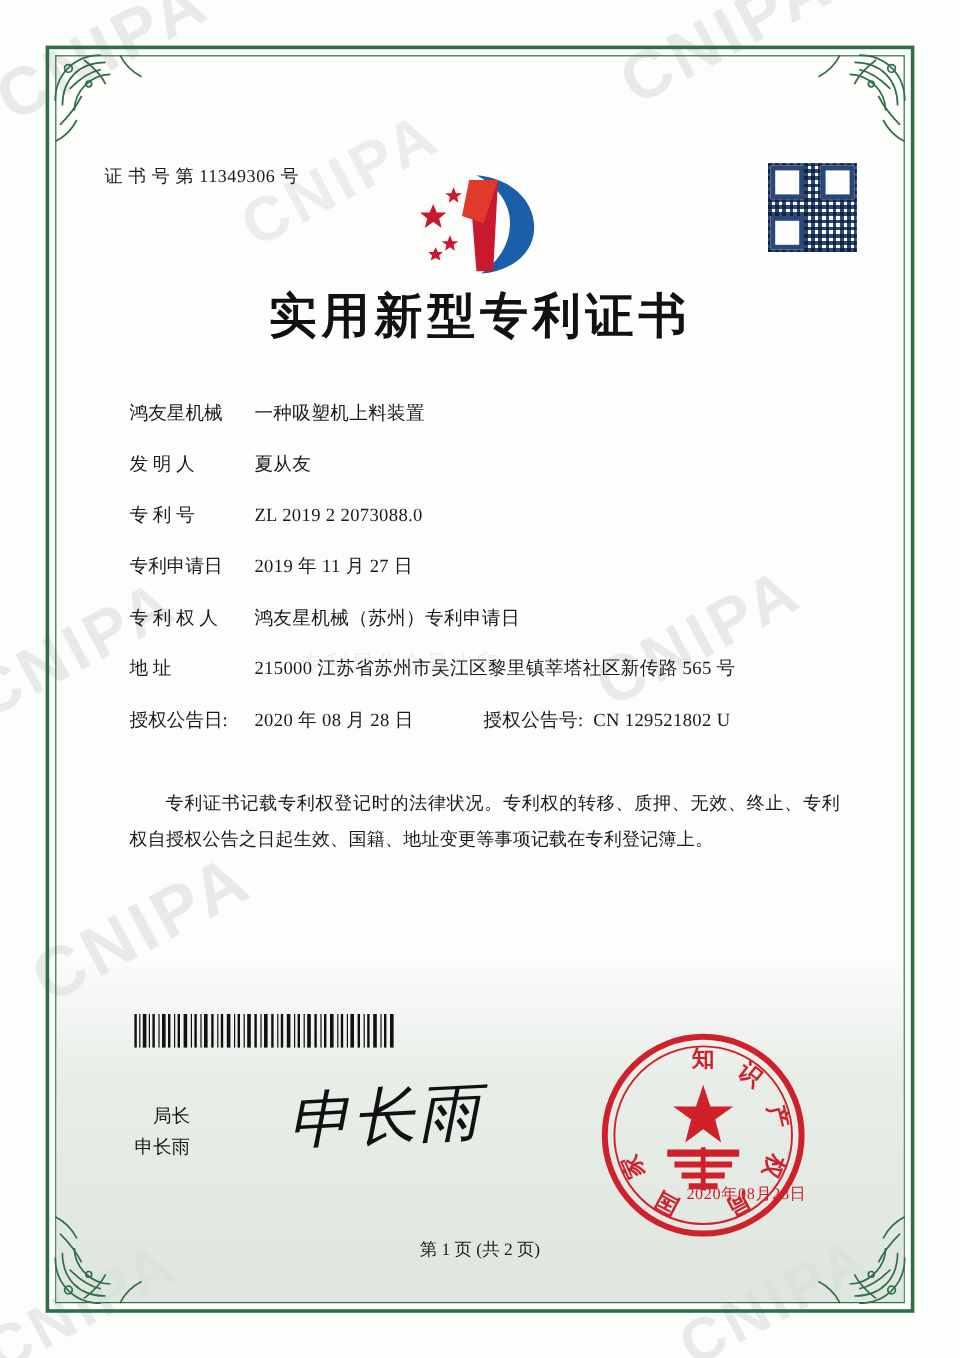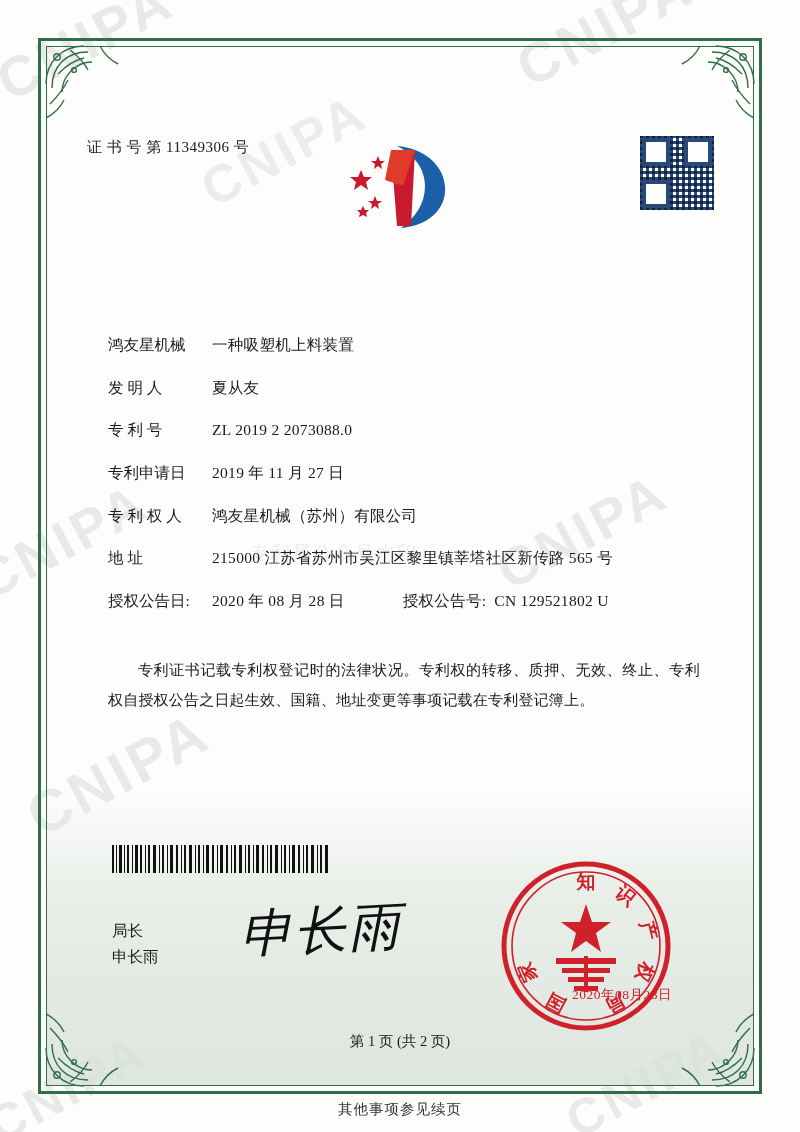--- a/index.html
+++ b/index.html
@@ -177,20 +177,21 @@
     top: 0; bottom: 0;
     background: #111;
   }
 
   
   .sig-label {
     position: absolute;
     left: 112px; top: 918px;
     font-size: 15.5px;
     line-height: 26px;
+    text-align: right;
   }
   .sig-script {
     position: absolute;
     left: 240px; top: 896px;
     font-family: "DejaVu Serif", serif;
     font-size: 52px;
     font-style: italic;
     color: #111;
     letter-spacing: 2px;
     transform: rotate(-3deg);
@@ -317,41 +318,42 @@
         <polygon points="30,56 32,61 37,61 33,64 34,69 30,66 26,69 27,64 23,61 28,61"></polygon>
         <polygon points="18,66 20,70 24,70 21,73 22,77 18,75 14,77 15,73 12,70 16,70"></polygon>
       </g>
     </svg>
   </div>
 
   <div class="qr">
       <span class="qr-b"></span>
     </div>
 
+  <div class="title">实用新型专利证书</div>
 
   <div class="fields">
     <div class="row">
       <span class="lbl">鸿友星机械</span>
       <span class="val">一种吸塑机上料装置</span>
     </div>
     <div class="row">
       <span class="lbl">发 明 人</span>
       <span class="val">夏从友</span>
     </div>
     <div class="row">
       <span class="lbl">专 利 号</span>
       <span class="val">ZL 2019 2 2073088.0</span>
     </div>
     <div class="row">
       <span class="lbl">专利申请日</span>
       <span class="val">2019 年 11 月 27 日</span>
     </div>
     <div class="row">
       <span class="lbl">专 利 权 人</span>
-      <span class="val">鸿友星机械（苏州）有限公司</span>
+      <span class="val">鸿友星机械（苏州）专利申请日</span>
     </div>
     <div class="row">
       <span class="lbl">地 址</span>
       <span class="val">215000 江苏省苏州市吴江区黎里镇莘塔社区新传路 565 号</span>
     </div>
     <div class="row two">
       <span class="lbl">授权公告日:</span>
       <span class="val">2020 年 08 月 28 日</span>
       <span class="val mid">授权公告号:</span>
       <span class="val" style="margin-left:8px">CN 129521802 U</span>
@@ -439,15 +441,14 @@
         <text x="86" y="28" text-anchor="middle" transform="rotate(114 86 86)">权</text>
         <text x="86" y="28" text-anchor="middle" transform="rotate(152 86 86)">局</text>
         <text x="86" y="28" text-anchor="middle" transform="rotate(-152 86 86)">国</text>
         <text x="86" y="28" text-anchor="middle" transform="rotate(-114 86 86)">家</text>
       </g>
     </svg>
     <div class="seal-date">2020年08月28日</div>
   </div>
 
   <div class="page-num">第 1 页 (共 2 页)</div>
-  <div class="footer-note">其他事项参见续页</div>
 
 </div>
 
 </body></html>

